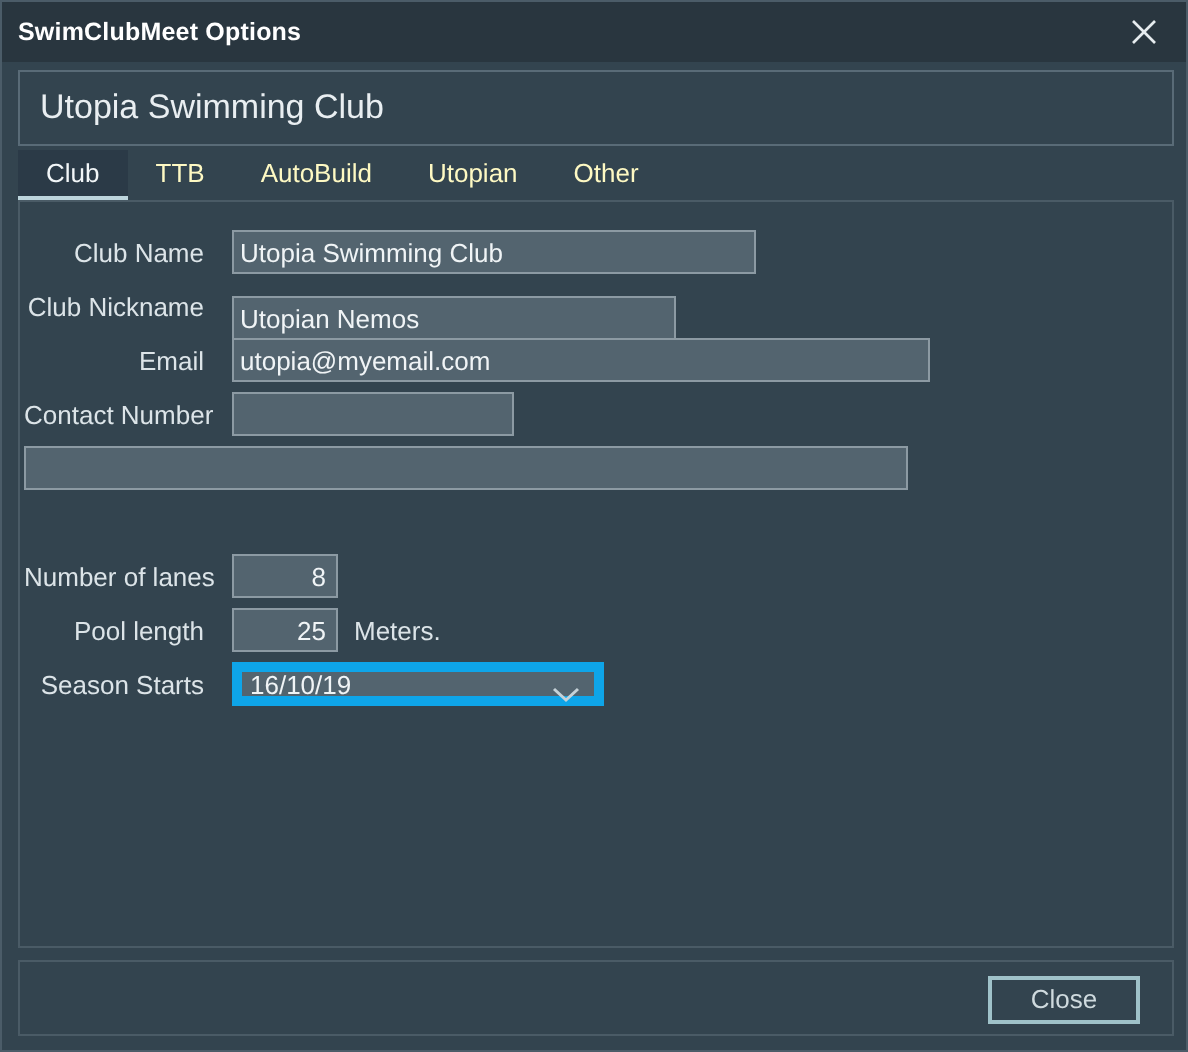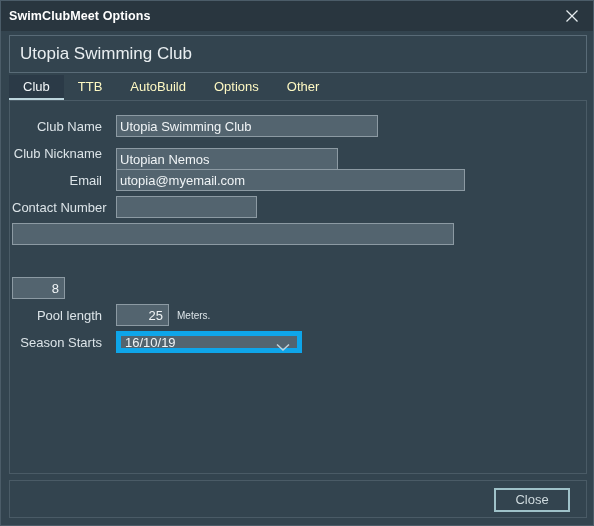--- a/index.html
+++ b/index.html
@@ -126,21 +126,21 @@
     border: 1px solid #8c9aa3;
     color: #f0f4f6;
     font-family: "Liberation Sans", sans-serif;
     font-size: 13px;
     padding: 0 3px;
     outline: none;
     line-height: 20px;
   }
   .finput.num { text-align: right; padding-right: 5px; }
   .suffix {
-    font-size: 10px;
+    font-size: 13px;
     color: #dce4e8;
     margin-left: 8px;
     white-space: nowrap;
   }
 
   
   #row-clubname     { left: 2px;  top: 14px; }
   #row-nickname     { left: 2px;  top: 41px; }
   #row-email        { left: 2px;  top: 68px; }
   #row-contact      { left: 2px;  top: 95px; }
@@ -219,21 +219,21 @@
   </div>
 
   <div id="club-header">
     <span id="club-header-text">Utopia Swimming Club</span>
   </div>
 
   <div id="tabstrip">
     <div class="tab active">Club</div>
     <div class="tab">TTB</div>
     <div class="tab">AutoBuild</div>
-    <div class="tab">Options</div>
+    <div class="tab">Utopian</div>
     <div class="tab">Other</div>
   </div>
 
   <div id="content-panel">
 
     <div class="row" id="row-clubname">
       <span class="flabel">Club Name</span>
       <input class="finput" id="in-clubname" type="text" value="Utopia Swimming Club" style="">
     </div>
 
@@ -250,20 +250,21 @@
     <div class="row" id="row-contact">
       <span class="flabel">Contact Number</span>
       <input class="finput" id="in-contact" type="text" value="" style="">
     </div>
 
     <div class="row" id="row-website">
       <input class="finput" id="in-website" type="text" value="" style="">
     </div>
 
     <div class="row" id="row-lanes">
+      <span class="flabel">Number of lanes</span>
       <input class="finput num" id="in-lanes" type="text" value="8" style="">
     </div>
 
     <div class="row" id="row-poollength">
       <span class="flabel">Pool length</span>
       <input class="finput num" id="in-poollength" type="text" value="25" style="">
       <span class="suffix">Meters.</span>
     </div>
 
     <div class="row" id="row-season">

